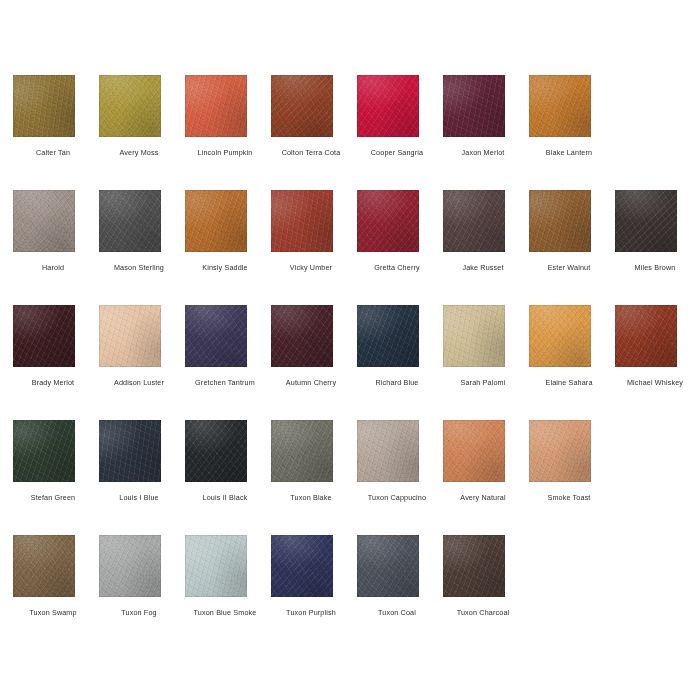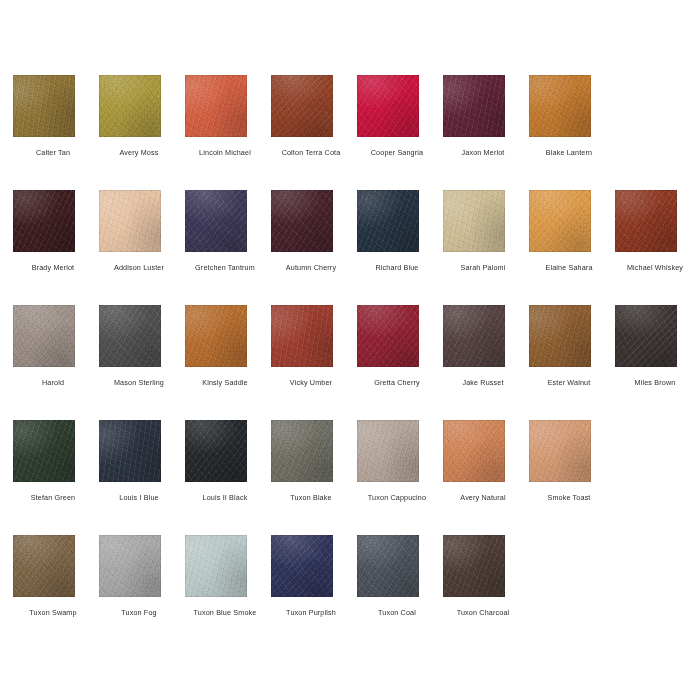--- a/index.html
+++ b/index.html
@@ -99,21 +99,21 @@
           <div class="grain-c" style="transform: rotate(9deg);"></div>
         </div>
         <div class="swatch-label">Avery Moss</div>
       </div>
       <div class="swatch-cell">
         <div class="swatch-tile" style="background-color: rgb(211, 92, 63);">
           <div class="grain-a" style="transform: rotate(-13deg);"></div>
           <div class="grain-b" style="transform: rotate(-13deg);"></div>
           <div class="grain-c" style="transform: rotate(-13deg);"></div>
         </div>
-        <div class="swatch-label">Lincoln Michael</div>
+        <div class="swatch-label">Lincoln Pumpkin</div>
       </div>
       <div class="swatch-cell">
         <div class="swatch-tile" style="background-color: rgb(142, 63, 37);">
           <div class="grain-a" style="transform: rotate(16deg);"></div>
           <div class="grain-b" style="transform: rotate(16deg);"></div>
           <div class="grain-c" style="transform: rotate(16deg);"></div>
         </div>
         <div class="swatch-label">Colton Terra Cota</div>
       </div>
       <div class="swatch-cell">
@@ -136,20 +136,86 @@
         <div class="swatch-tile" style="background-color: rgb(192, 118, 44);">
           <div class="grain-a" style="transform: rotate(-6deg);"></div>
           <div class="grain-b" style="transform: rotate(-6deg);"></div>
           <div class="grain-c" style="transform: rotate(-6deg);"></div>
         </div>
         <div class="swatch-label">Blake Lantern</div>
       </div>
     </div>
     <div class="swatch-row">
       <div class="swatch-cell">
+        <div class="swatch-tile" style="background-color: rgb(154, 141, 133);">
+          <div class="grain-a" style="transform: rotate(14deg);"></div>
+          <div class="grain-b" style="transform: rotate(14deg);"></div>
+          <div class="grain-c" style="transform: rotate(14deg);"></div>
+        </div>
+        <div class="swatch-label">Harold</div>
+      </div>
+      <div class="swatch-cell">
+        <div class="swatch-tile" style="background-color: rgb(77, 77, 77);">
+          <div class="grain-a" style="transform: rotate(3deg);"></div>
+          <div class="grain-b" style="transform: rotate(3deg);"></div>
+          <div class="grain-c" style="transform: rotate(3deg);"></div>
+        </div>
+        <div class="swatch-label">Mason Sterling</div>
+      </div>
+      <div class="swatch-cell">
+        <div class="swatch-tile" style="background-color: rgb(180, 106, 44);">
+          <div class="grain-a" style="transform: rotate(-8deg);"></div>
+          <div class="grain-b" style="transform: rotate(-8deg);"></div>
+          <div class="grain-c" style="transform: rotate(-8deg);"></div>
+        </div>
+        <div class="swatch-label">Kinsly Saddle</div>
+      </div>
+      <div class="swatch-cell">
+        <div class="swatch-tile" style="background-color: rgb(154, 59, 44);">
+          <div class="grain-a" style="transform: rotate(-19deg);"></div>
+          <div class="grain-b" style="transform: rotate(-19deg);"></div>
+          <div class="grain-c" style="transform: rotate(-19deg);"></div>
+        </div>
+        <div class="swatch-label">Vicky Umber</div>
+      </div>
+      <div class="swatch-cell">
+        <div class="swatch-tile" style="background-color: rgb(142, 32, 48);">
+          <div class="grain-a" style="transform: rotate(10deg);"></div>
+          <div class="grain-b" style="transform: rotate(10deg);"></div>
+          <div class="grain-c" style="transform: rotate(10deg);"></div>
+        </div>
+        <div class="swatch-label">Gretta Cherry</div>
+      </div>
+      <div class="swatch-cell">
+        <div class="swatch-tile" style="background-color: rgb(82, 63, 63);">
+          <div class="grain-a" style="transform: rotate(-1deg);"></div>
+          <div class="grain-b" style="transform: rotate(-1deg);"></div>
+          <div class="grain-c" style="transform: rotate(-1deg);"></div>
+        </div>
+        <div class="swatch-label">Jake Russet</div>
+      </div>
+      <div class="swatch-cell">
+        <div class="swatch-tile" style="background-color: rgb(138, 91, 46);">
+          <div class="grain-a" style="transform: rotate(-12deg);"></div>
+          <div class="grain-b" style="transform: rotate(-12deg);"></div>
+          <div class="grain-c" style="transform: rotate(-12deg);"></div>
+        </div>
+        <div class="swatch-label">Ester Walnut</div>
+      </div>
+      <div class="swatch-cell">
+        <div class="swatch-tile" style="background-color: rgb(57, 50, 48);">
+          <div class="grain-a" style="transform: rotate(17deg);"></div>
+          <div class="grain-b" style="transform: rotate(17deg);"></div>
+          <div class="grain-c" style="transform: rotate(17deg);"></div>
+        </div>
+        <div class="swatch-label">Miles Brown</div>
+      </div>
+    </div>
+    <div class="swatch-row">
+      <div class="swatch-cell">
         <div class="swatch-tile" style="background-color: rgb(59, 27, 30);">
           <div class="grain-a" style="transform: rotate(-3deg);"></div>
           <div class="grain-b" style="transform: rotate(-3deg);"></div>
           <div class="grain-c" style="transform: rotate(-3deg);"></div>
         </div>
         <div class="swatch-label">Brady Merlot</div>
       </div>
       <div class="swatch-cell">
         <div class="swatch-tile" style="background-color: rgb(230, 194, 163);">
           <div class="grain-a" style="transform: rotate(-14deg);"></div>
@@ -202,86 +268,20 @@
         <div class="swatch-tile" style="background-color: rgb(138, 53, 32);">
           <div class="grain-a" style="transform: rotate(0deg);"></div>
           <div class="grain-b" style="transform: rotate(0deg);"></div>
           <div class="grain-c" style="transform: rotate(0deg);"></div>
         </div>
         <div class="swatch-label">Michael Whiskey</div>
       </div>
     </div>
     <div class="swatch-row">
       <div class="swatch-cell">
-        <div class="swatch-tile" style="background-color: rgb(154, 141, 133);">
-          <div class="grain-a" style="transform: rotate(14deg);"></div>
-          <div class="grain-b" style="transform: rotate(14deg);"></div>
-          <div class="grain-c" style="transform: rotate(14deg);"></div>
-        </div>
-        <div class="swatch-label">Harold</div>
-      </div>
-      <div class="swatch-cell">
-        <div class="swatch-tile" style="background-color: rgb(77, 77, 77);">
-          <div class="grain-a" style="transform: rotate(3deg);"></div>
-          <div class="grain-b" style="transform: rotate(3deg);"></div>
-          <div class="grain-c" style="transform: rotate(3deg);"></div>
-        </div>
-        <div class="swatch-label">Mason Sterling</div>
-      </div>
-      <div class="swatch-cell">
-        <div class="swatch-tile" style="background-color: rgb(180, 106, 44);">
-          <div class="grain-a" style="transform: rotate(-8deg);"></div>
-          <div class="grain-b" style="transform: rotate(-8deg);"></div>
-          <div class="grain-c" style="transform: rotate(-8deg);"></div>
-        </div>
-        <div class="swatch-label">Kinsly Saddle</div>
-      </div>
-      <div class="swatch-cell">
-        <div class="swatch-tile" style="background-color: rgb(154, 59, 44);">
-          <div class="grain-a" style="transform: rotate(-19deg);"></div>
-          <div class="grain-b" style="transform: rotate(-19deg);"></div>
-          <div class="grain-c" style="transform: rotate(-19deg);"></div>
-        </div>
-        <div class="swatch-label">Vicky Umber</div>
-      </div>
-      <div class="swatch-cell">
-        <div class="swatch-tile" style="background-color: rgb(142, 32, 48);">
-          <div class="grain-a" style="transform: rotate(10deg);"></div>
-          <div class="grain-b" style="transform: rotate(10deg);"></div>
-          <div class="grain-c" style="transform: rotate(10deg);"></div>
-        </div>
-        <div class="swatch-label">Gretta Cherry</div>
-      </div>
-      <div class="swatch-cell">
-        <div class="swatch-tile" style="background-color: rgb(82, 63, 63);">
-          <div class="grain-a" style="transform: rotate(-1deg);"></div>
-          <div class="grain-b" style="transform: rotate(-1deg);"></div>
-          <div class="grain-c" style="transform: rotate(-1deg);"></div>
-        </div>
-        <div class="swatch-label">Jake Russet</div>
-      </div>
-      <div class="swatch-cell">
-        <div class="swatch-tile" style="background-color: rgb(138, 91, 46);">
-          <div class="grain-a" style="transform: rotate(-12deg);"></div>
-          <div class="grain-b" style="transform: rotate(-12deg);"></div>
-          <div class="grain-c" style="transform: rotate(-12deg);"></div>
-        </div>
-        <div class="swatch-label">Ester Walnut</div>
-      </div>
-      <div class="swatch-cell">
-        <div class="swatch-tile" style="background-color: rgb(57, 50, 48);">
-          <div class="grain-a" style="transform: rotate(17deg);"></div>
-          <div class="grain-b" style="transform: rotate(17deg);"></div>
-          <div class="grain-c" style="transform: rotate(17deg);"></div>
-        </div>
-        <div class="swatch-label">Miles Brown</div>
-      </div>
-    </div>
-    <div class="swatch-row">
-      <div class="swatch-cell">
         <div class="swatch-tile" style="background-color: rgb(43, 58, 44);">
           <div class="grain-a" style="transform: rotate(-9deg);"></div>
           <div class="grain-b" style="transform: rotate(-9deg);"></div>
           <div class="grain-c" style="transform: rotate(-9deg);"></div>
         </div>
         <div class="swatch-label">Stefan Green</div>
       </div>
       <div class="swatch-cell">
         <div class="swatch-tile" style="background-color: rgb(41, 49, 61);">
           <div class="grain-a" style="transform: rotate(-20deg);"></div>

